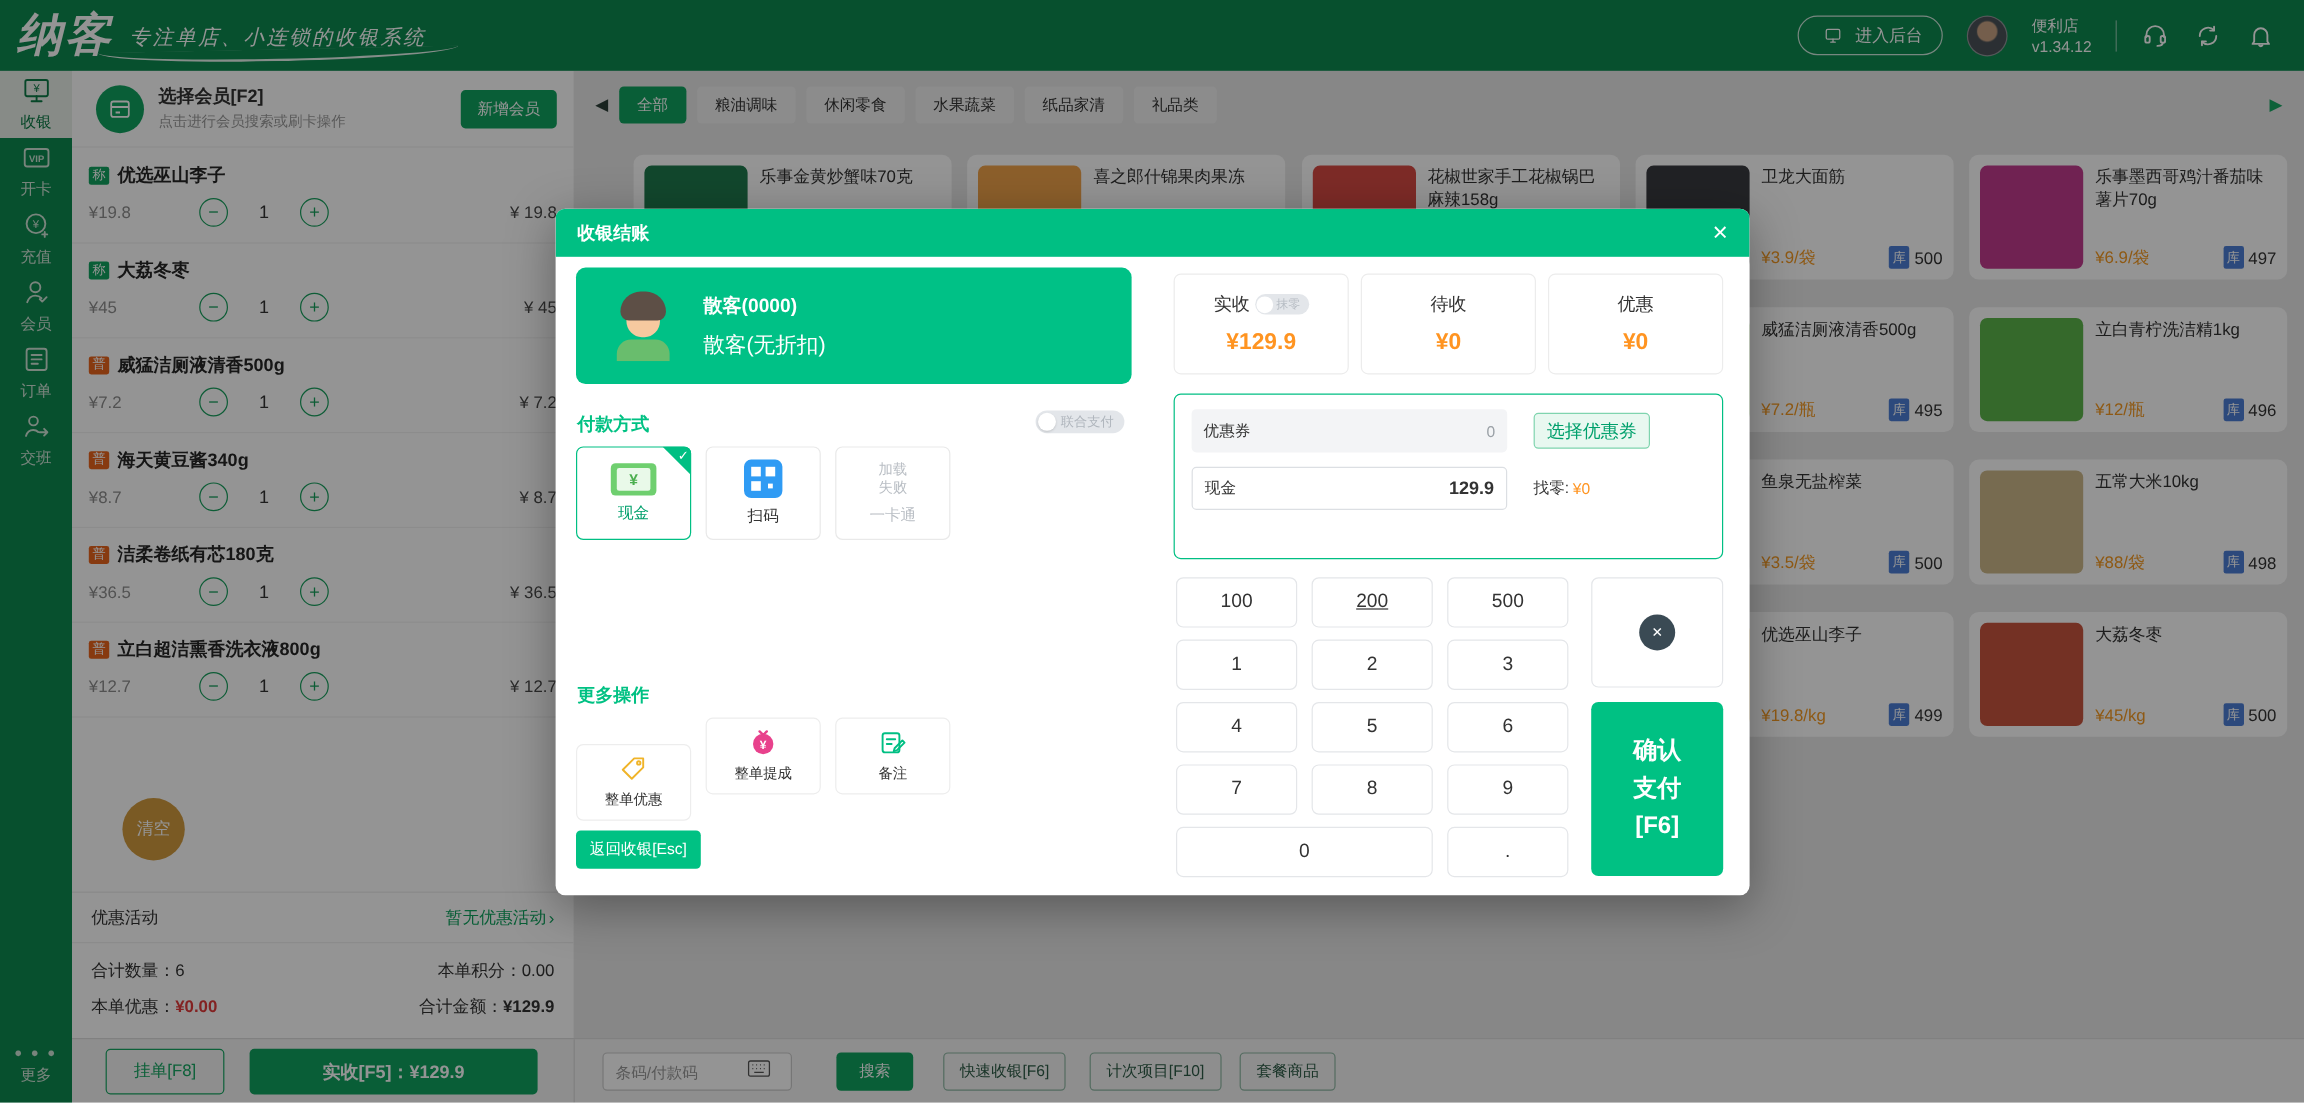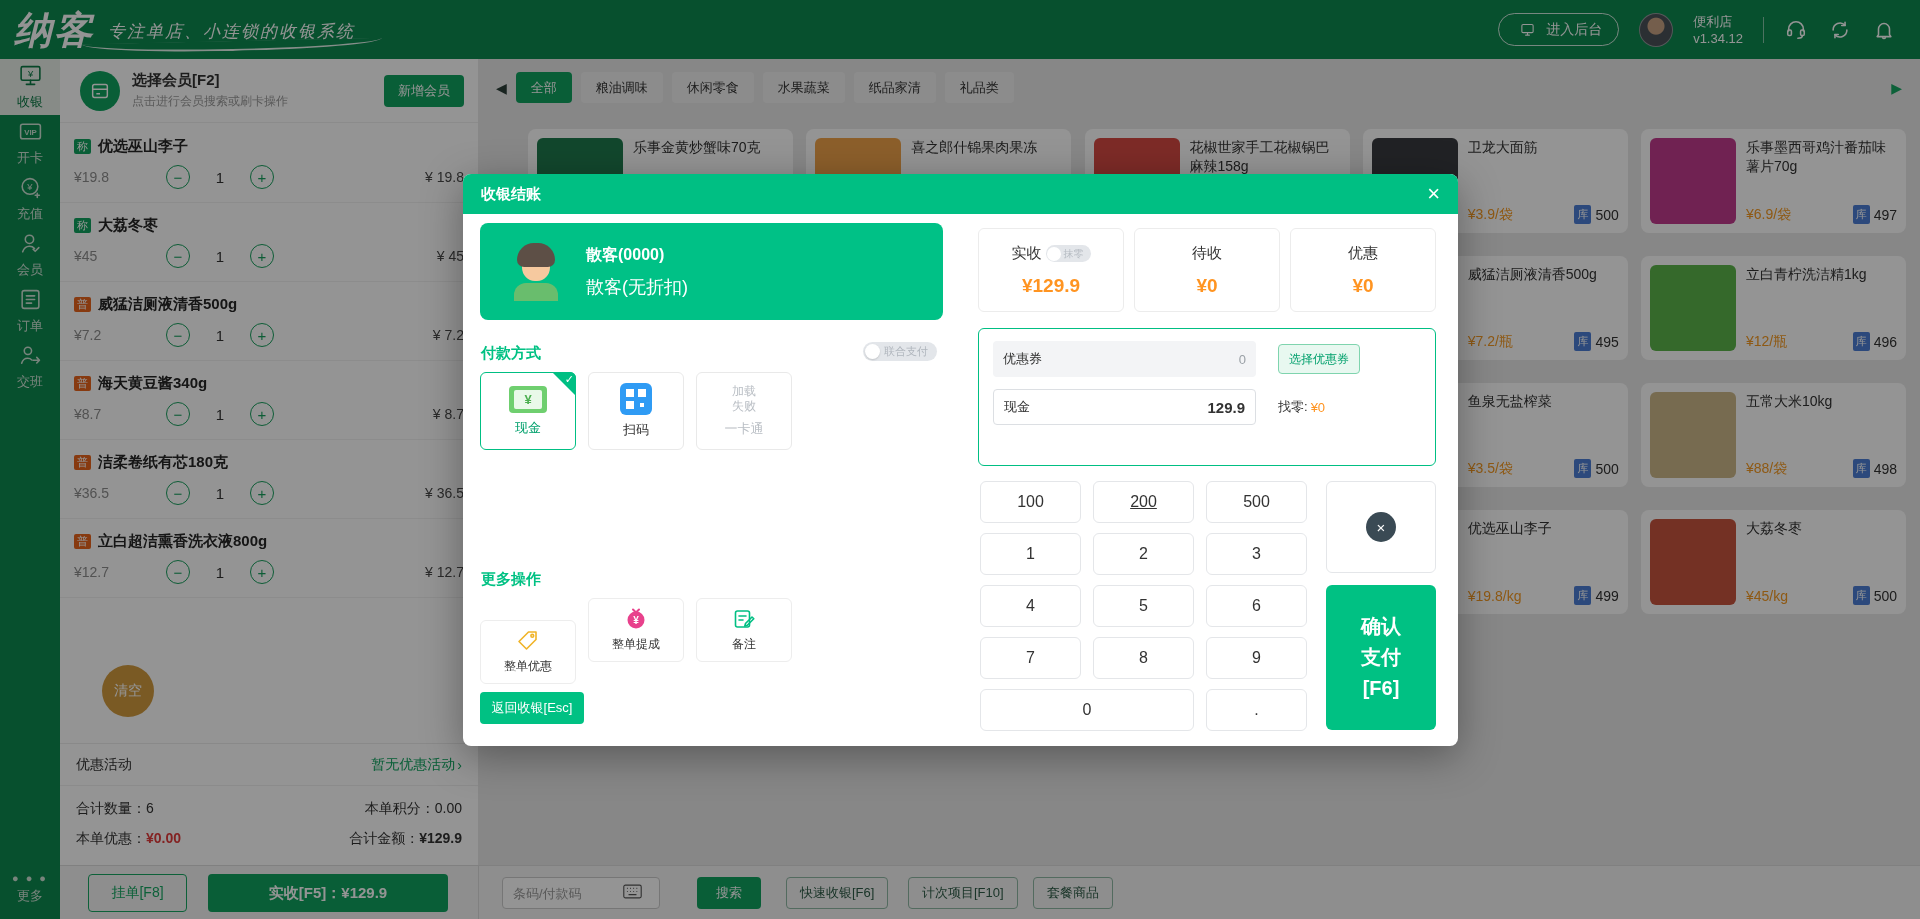--- a/index.html
+++ b/index.html
@@ -133,21 +133,21 @@
   .stat-lrow { display:flex; align-items:center; justify-content:center; gap:4px; margin-top:15px; }
   .stat-label { font-size:15px; color:#333; }
   .mini-toggle { display:inline-flex; align-items:center; gap:3px; background:#e3e6ea; border-radius:9px; height:17px; padding:1px 7px 1px 1px; cursor:pointer; }
   .mini-toggle .knob { width:14px; height:14px; background:#fff; border-radius:50%; }
   .mini-toggle .t-label { font-size:10px; color:#b6bcc3; }
   .stat-val { text-align:center; margin-top:12px; font-size:19px; font-weight:bold; color:#ff9421; }
   .green-box { position:absolute; left:515px; top:154px; width:458px; height:138px; border:1px solid #00bf83; border-radius:6px; }
   .coupon-bar { position:absolute; left:14px; top:12px; width:263px; height:36px; background:#f3f4f6; border-radius:4px; display:flex; align-items:center; padding:0 10px; }
   .coupon-label { font-size:13px; color:#333; }
   .coupon-count { margin-left:auto; font-size:13px; color:#9aa0a6; }
-  .coupon-btn { position:absolute; left:299px; top:15px; height:30px; padding:0 10px; background:#e8f8f0; border:1px solid #7fd4ae; border-radius:4px; color:#00a06c; font-size:12px; cursor:pointer; }
+  .coupon-btn { position:absolute; left:299px; top:15px; height:30px; padding:0 10px; background:#e8f8f0; border:1px solid #7fd4ae; border-radius:4px; color:#00a06c; font-size:15px; cursor:pointer; }
   .cash-bar { position:absolute; left:14px; top:60px; width:263px; height:36px; background:#fff; border:1px solid #dcdfe3; border-radius:4px; display:flex; align-items:center; padding:0 10px; cursor:text; }
   .cash-label { font-size:13px; color:#333; }
   .cash-val { margin-left:auto; font-size:15px; font-weight:bold; color:#333; }
   .change-wrap { position:absolute; left:299px; top:60px; height:36px; display:flex; align-items:center; gap:3px; font-size:13px; }
   .change-label { color:#333; }
   .change-val { color:#ff9421; }
 
   .np-key { position:absolute; height:42px; background:#fff; border:1px solid #e4e6e9; border-radius:6px; font-size:16px; color:#333; display:flex; align-items:center; justify-content:center; cursor:pointer; }
   .np-back { position:absolute; left:863px; top:307px; width:110px; height:92px; background:#fff; border:1px solid #e4e6e9; border-radius:6px; display:flex; align-items:center; justify-content:center; cursor:pointer; }
   .np-back .circ { width:30px; height:30px; border-radius:50%; background:#3a4a54; color:#fff; font-size:15px; display:flex; align-items:center; justify-content:center; }

